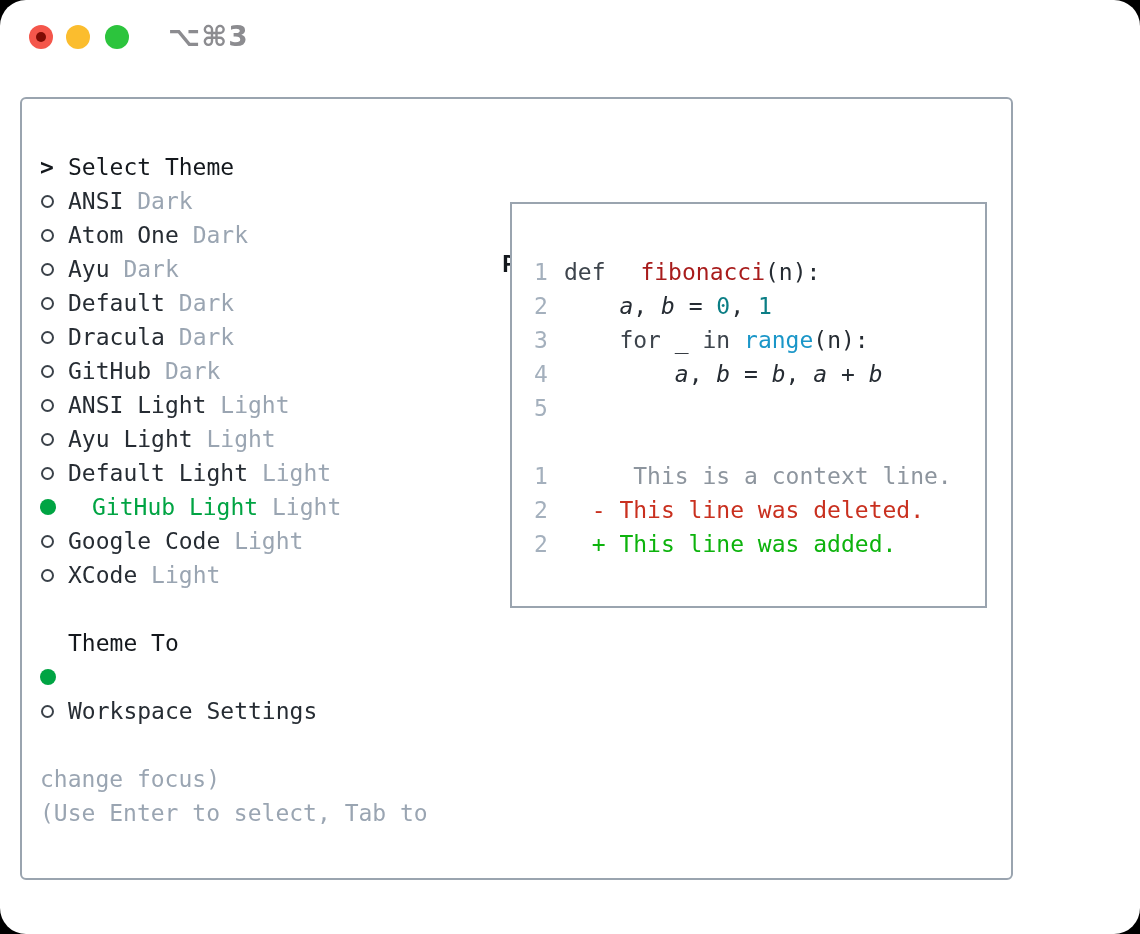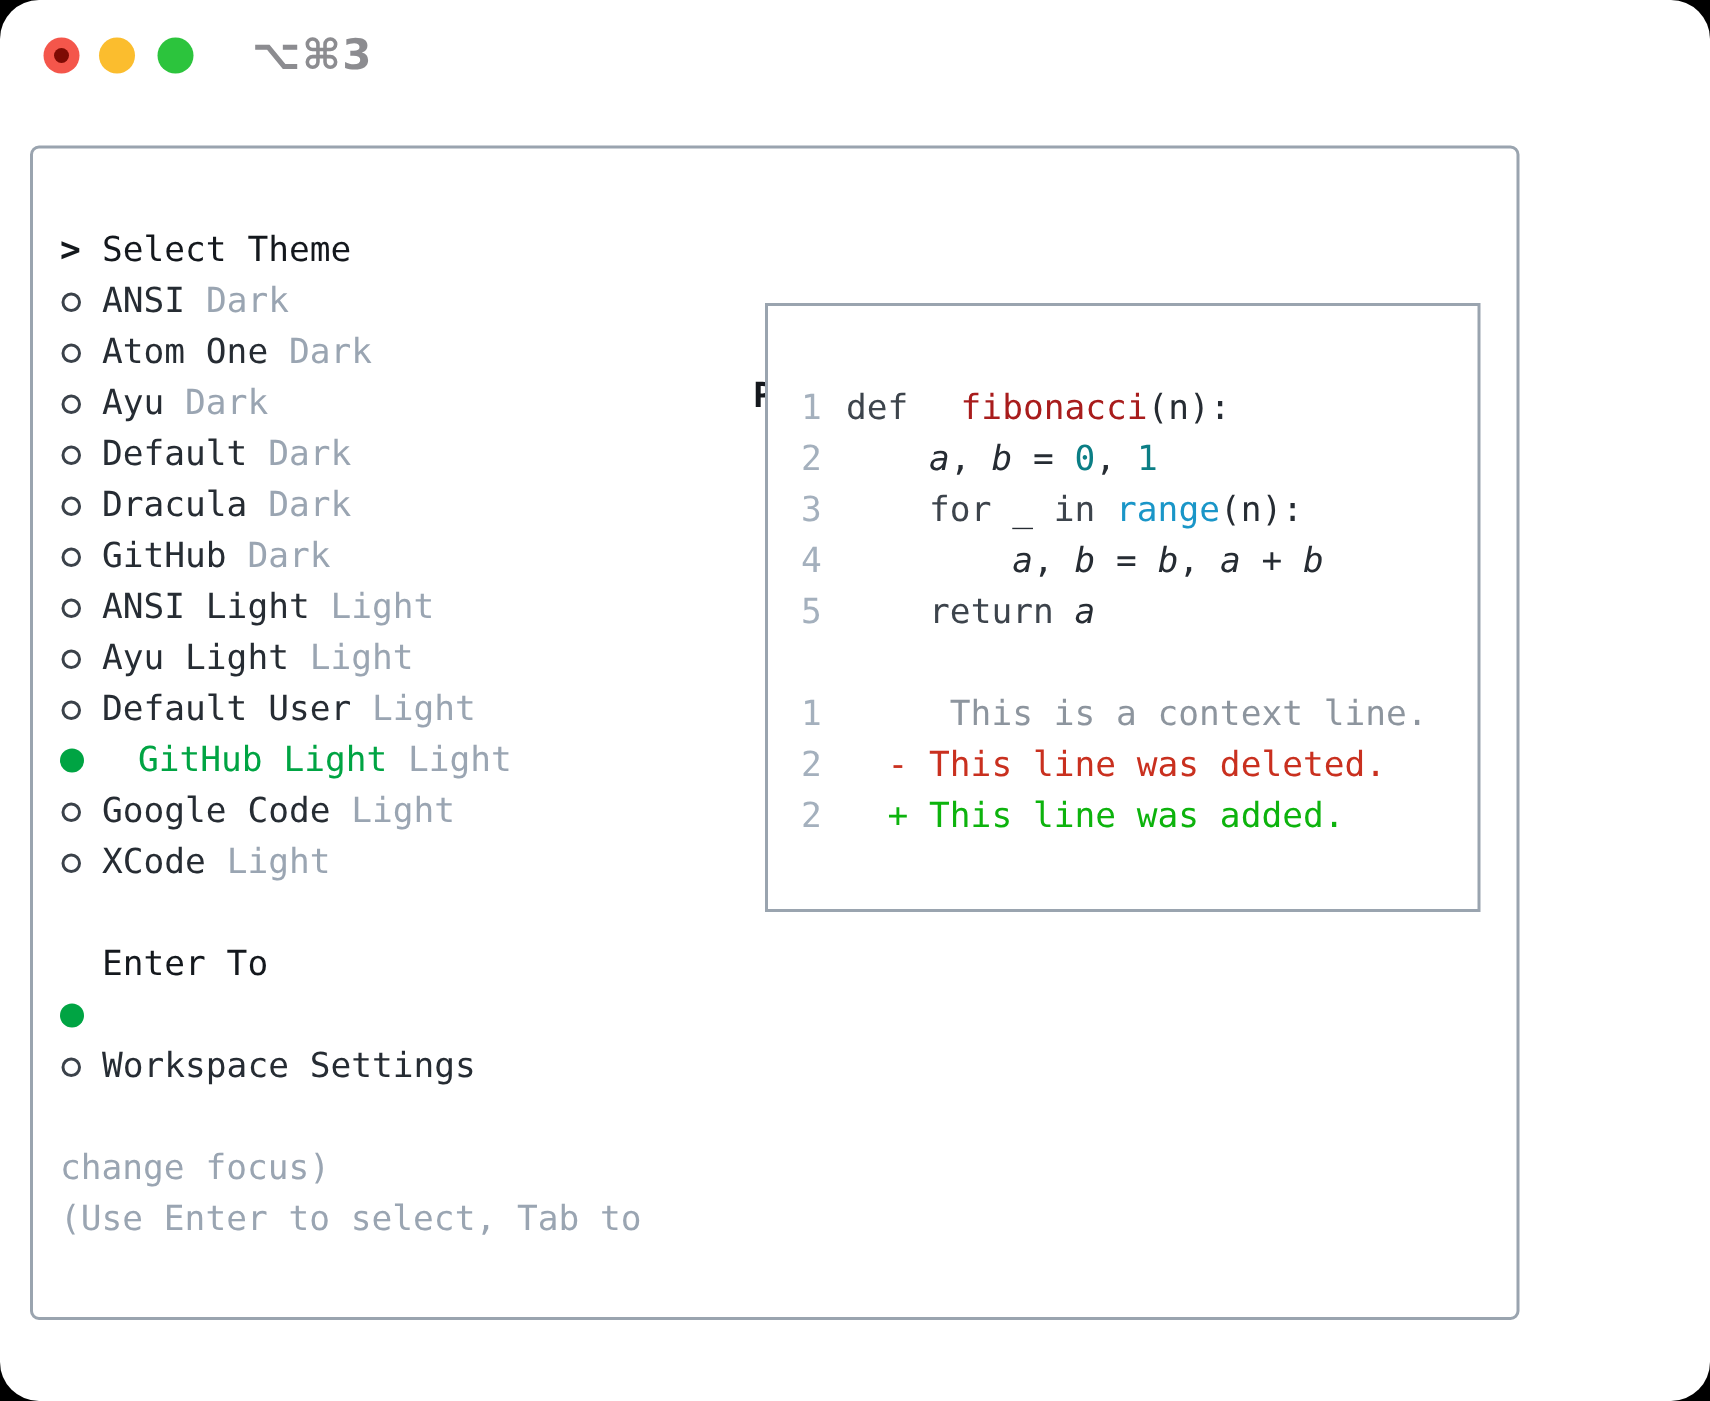--- a/index.html
+++ b/index.html
@@ -108,29 +108,29 @@
       </div>
       <div id="theme-list">
           <div class="row"><span class="icon-cell"><span class="radio"></span></span><span class="t-name">ANSI </span><span class="t-variant">Dark</span></div>
           <div class="row"><span class="icon-cell"><span class="radio"></span></span><span class="t-name">Atom One </span><span class="t-variant">Dark</span></div>
           <div class="row"><span class="icon-cell"><span class="radio"></span></span><span class="t-name">Ayu </span><span class="t-variant">Dark</span></div>
           <div class="row"><span class="icon-cell"><span class="radio"></span></span><span class="t-name">Default </span><span class="t-variant">Dark</span></div>
           <div class="row"><span class="icon-cell"><span class="radio"></span></span><span class="t-name">Dracula </span><span class="t-variant">Dark</span></div>
           <div class="row"><span class="icon-cell"><span class="radio"></span></span><span class="t-name">GitHub </span><span class="t-variant">Dark</span></div>
           <div class="row"><span class="icon-cell"><span class="radio"></span></span><span class="t-name">ANSI Light </span><span class="t-variant">Light</span></div>
           <div class="row"><span class="icon-cell"><span class="radio"></span></span><span class="t-name">Ayu Light </span><span class="t-variant">Light</span></div>
-          <div class="row"><span class="icon-cell"><span class="radio"></span></span><span class="t-name">Default User </span><span class="t-variant">Light</span></div>
+          <div class="row"><span class="icon-cell"><span class="radio"></span></span><span class="t-name">Default Light </span><span class="t-variant">Light</span></div>
           <div class="row"><span class="icon-cell"><span class="radio on"></span></span><span class="t-name sel">GitHub Light </span><span class="t-variant">Light</span></div>
           <div class="row"><span class="icon-cell"><span class="radio"></span></span><span class="t-name">Google Code </span><span class="t-variant">Light</span></div>
           <div class="row"><span class="icon-cell"><span class="radio"></span></span><span class="t-name">XCode </span><span class="t-variant">Light</span></div>
         </div>
       <div class="spacer"></div>
       <div class="row">
         <span class="icon-cell"></span>
-        <span class="heading">Enter To</span>
+        <span class="heading">Theme To</span>
       </div>
       <div id="apply-list">
           <div class="row"><span class="icon-cell"><span class="radio on"></span></span></div>
           <div class="row"><span class="icon-cell"><span class="radio"></span></span><span class="opt-label">Workspace Settings</span></div>
         </div>
       <div class="spacer"></div>
       <div id="hint-lines">
           <div class="row hint">change focus)</div>
           <div class="row hint">(Use Enter to select, Tab to</div>
         </div>
@@ -138,21 +138,21 @@
 
     <div class="preview-title">Preview</div>
 
     <div class="preview-box">
       <div class="code-area">
         <div id="code-lines">
             <div class="cline"><span class="lineno">1</span><span class="ctext"><span class="tok-kw">def </span><span class="tok-fn">fibonacci</span><span class="tok-p">(n):</span></span></div>
             <div class="cline"><span class="lineno">2</span><span class="ctext"><span class="tok-p">    </span><span class="tok-v">a</span><span class="tok-p">, </span><span class="tok-v">b</span><span class="tok-p"> = </span><span class="tok-num">0</span><span class="tok-p">, </span><span class="tok-num">1</span></span></div>
             <div class="cline"><span class="lineno">3</span><span class="ctext"><span class="tok-p">    </span><span class="tok-kw">for</span><span class="tok-p"> _ </span><span class="tok-kw">in</span><span class="tok-p"> </span><span class="tok-call">range</span><span class="tok-p">(n):</span></span></div>
             <div class="cline"><span class="lineno">4</span><span class="ctext"><span class="tok-p">        </span><span class="tok-v">a</span><span class="tok-p">, </span><span class="tok-v">b</span><span class="tok-p"> = </span><span class="tok-v">b</span><span class="tok-p">, </span><span class="tok-v">a</span><span class="tok-p"> + </span><span class="tok-v">b</span></span></div>
-            <div class="cline"><span class="lineno">5</span><span class="ctext"><span class="tok-p">    </span><span class="tok-kw">return</span><span class="tok-p"> </span><span class="tok-v">a</span></span></div>
+            <div class="cline"><span class="lineno">5</span></div>
           </div>
         <div class="cline"><span class="lineno"> </span></div>
         <div id="diff-lines">
             <div class="cline"><span class="lineno">1</span><span class="diff-context">     This is a context line.</span></div>
             <div class="cline"><span class="lineno">2</span><span class="diff-deleted">  - This line was deleted.</span></div>
             <div class="cline"><span class="lineno">2</span><span class="diff-added">  + This line was added.</span></div>
           </div>
       </div>
     </div>
 

